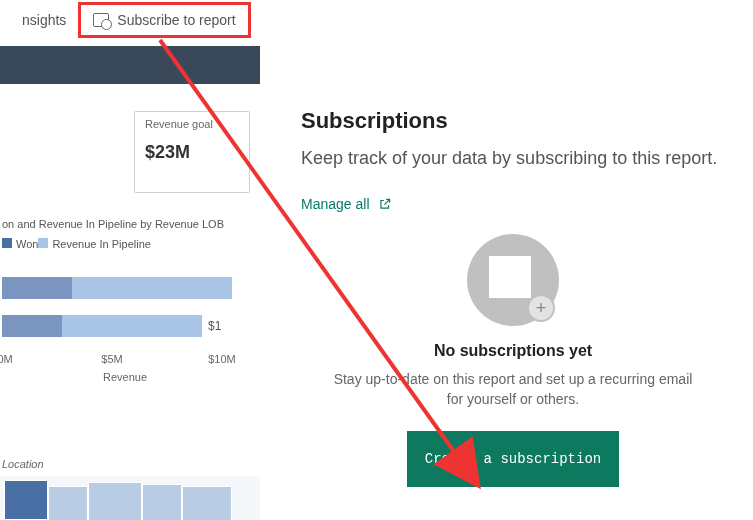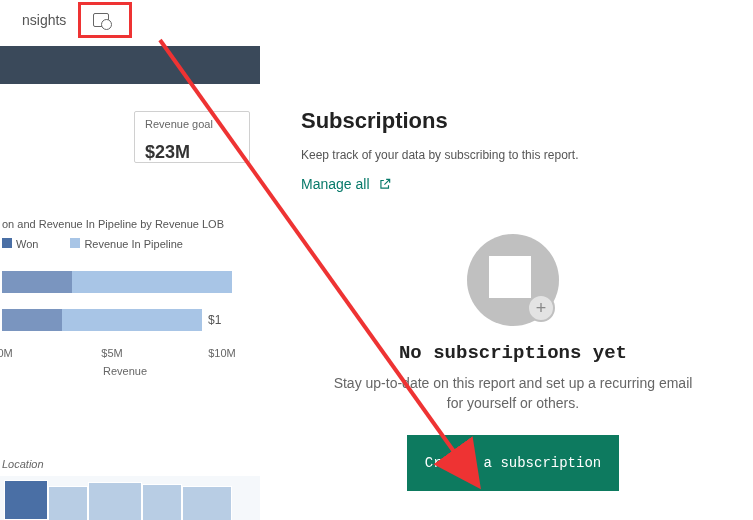--- a/index.html
+++ b/index.html
@@ -13,27 +13,27 @@
   .tb-sub .ic { margin-right: 8px; }
   .ic-sub { width: 16px; height: 14px; position: relative; }
   .ic-sub::before { content:""; position:absolute; inset:0; border:1.5px solid #666; border-radius:2px; }
   .ic-sub::after  { content:""; position:absolute; right:-3px; bottom:-3px; width:9px; height:9px; border-radius:50%; background:#fff; border:1.5px solid #666; }
 
   
   .report { position:absolute; top:38px; left:0; width:260px; height:482px; overflow:hidden; }
   .band { position:absolute; top:8px; left:0; width:260px; height:38px; background:#3a495a; }
 
   .tiles { position:absolute; top:73px; left:0; width:260px; display:flex; justify-content:flex-end; padding-right:10px; }
-  .tile { width:116px; height:52px; border:1px solid #d0d0d0; border-radius:2px; background:#fff; padding:6px 10px; }
+  .tile { width:116px; height:82px; border:1px solid #d0d0d0; border-radius:2px; background:#fff; padding:6px 10px; }
   .tile .lbl { font-size:11px; color:#666; }
   .tile .val { font-size:18px; font-weight:600; color:#333; margin-top:12px; }
 
   .section { position:absolute; top:180px; left:0; width:260px; font-size:11px; color:#555; }
   .sec-title { padding-left:2px; margin-bottom:8px; }
-  .legend { display:flex; gap:32px; align-items:center; padding-left:2px; margin-bottom:21px; }
+  .legend { display:flex; gap:0; align-items:center; padding-left:2px; margin-bottom:27px; }
   .sw { width:10px; height:10px; display:inline-block; margin-right:4px; }
   .sw.a { background:#4a6fa5; }
   .sw.b { background:#a8c5e6; }
   .bars { padding:0 12px 0 2px; }
   .barrow { display:flex; align-items:center; margin-bottom:16px; }
   .seg { height:22px; }
   .seg.a { background:#7a95bf; }
   .seg.b { background:#a8c5e6; }
   .barlab { font-size:12px; color:#555; margin-left:6px; }
   .axis { position:relative; height:30px; margin-top:4px; }
@@ -42,49 +42,50 @@
 
   .mapsec { position:absolute; top:420px; left:0; width:260px; }
   .mapsec .lbl { font-size:11px; color:#666; margin:0 0 6px 2px;font-style:italic; }
   .map { width:260px; height:90px; background:#f5f8fb; position:relative; overflow:hidden; }
   .state { position:absolute; background:#b8cde4; border:1px solid #fff; }
   .state.dk { background:#4a6fa5; }
 
   
   .panel { position:absolute; top:38px; right:0; bottom:0; width:480px; background:#fff; padding:22px 18px 0 28px; }
   .p-title { font-size:22px; font-weight:600; color:#222; margin-bottom:14px;margin-top:48px; }
-  .p-sub { font-size:12px; color:#555; margin-bottom:14px; }
+  .p-sub { font-size:18px; color:#555; margin-bottom:27px; }
   .p-sens { display:flex; align-items:center; gap:10px; font-size:14px; color:#555; margin-bottom:12px; }
   .tagic { width:16px; height:16px; }
   .p-manage { display:flex; align-items:center; gap:8px; color:#087a6a; font-size:14px; cursor:pointer; }
   .linkic { width:14px; height:14px; }
 
   .empty { position:absolute; top:196px; left:50%; transform:translateX(-50%); width:360px; text-align:center; }
   .empty-ic { width:92px; height:92px; margin:0 auto 16px; position:relative; }
   .empty-ic .big { width:92px; height:92px; border-radius:50%; background:#c0c0c0; position:absolute; top:0; left:0; }
   .empty-ic .pg  { width:42px; height:42px; background:#fff; position:absolute; top:22px; left:22px; }
   .empty-ic .sm  { width:28px; height:28px; border-radius:50%; position:absolute; right:4px; bottom:4px; background:#e3e3e3; border:2px solid #c0c0c0; display:flex; align-items:center; justify-content:center; font-size:18px; color:#888; }
-  .empty h2 { font-size:19px; font-weight:600; color:#222; margin-bottom:10px;font-family:Liberation Mono, monospace; }
+  .empty h2 { font-size:16px; font-weight:600; color:#222; margin-bottom:10px; }
   .empty p  { font-size:14px; color:#666; line-height:1.4; margin-bottom:22px; }
   .cta { display:inline-block; background:#0d7a5f; color:#fff; border:none; font-size:14px; padding:20px 18px; cursor:pointer;font-family:Liberation Mono, monospace; }
 
   
   .arrow { position:absolute; top:0; left:0; width:753px; height:520px; pointer-events:none; }
 </style>
 </head>
 <body>
 
 <div class="root">
 
   <div class="toolbar">
     <div class="tb-item">
       <span>nsights</span>
     </div>
     <div class="tb-item tb-sub">
       <span class="ic ic-sub"></span>
+      <span>Subscribe to report</span>
     </div>
   </div>
 
   <div class="report">
     <div class="band"></div>
 
     <div class="tiles">
       <div class="tile">
         <div class="lbl">Revenue goal</div>
         <div class="val">$23M</div>

